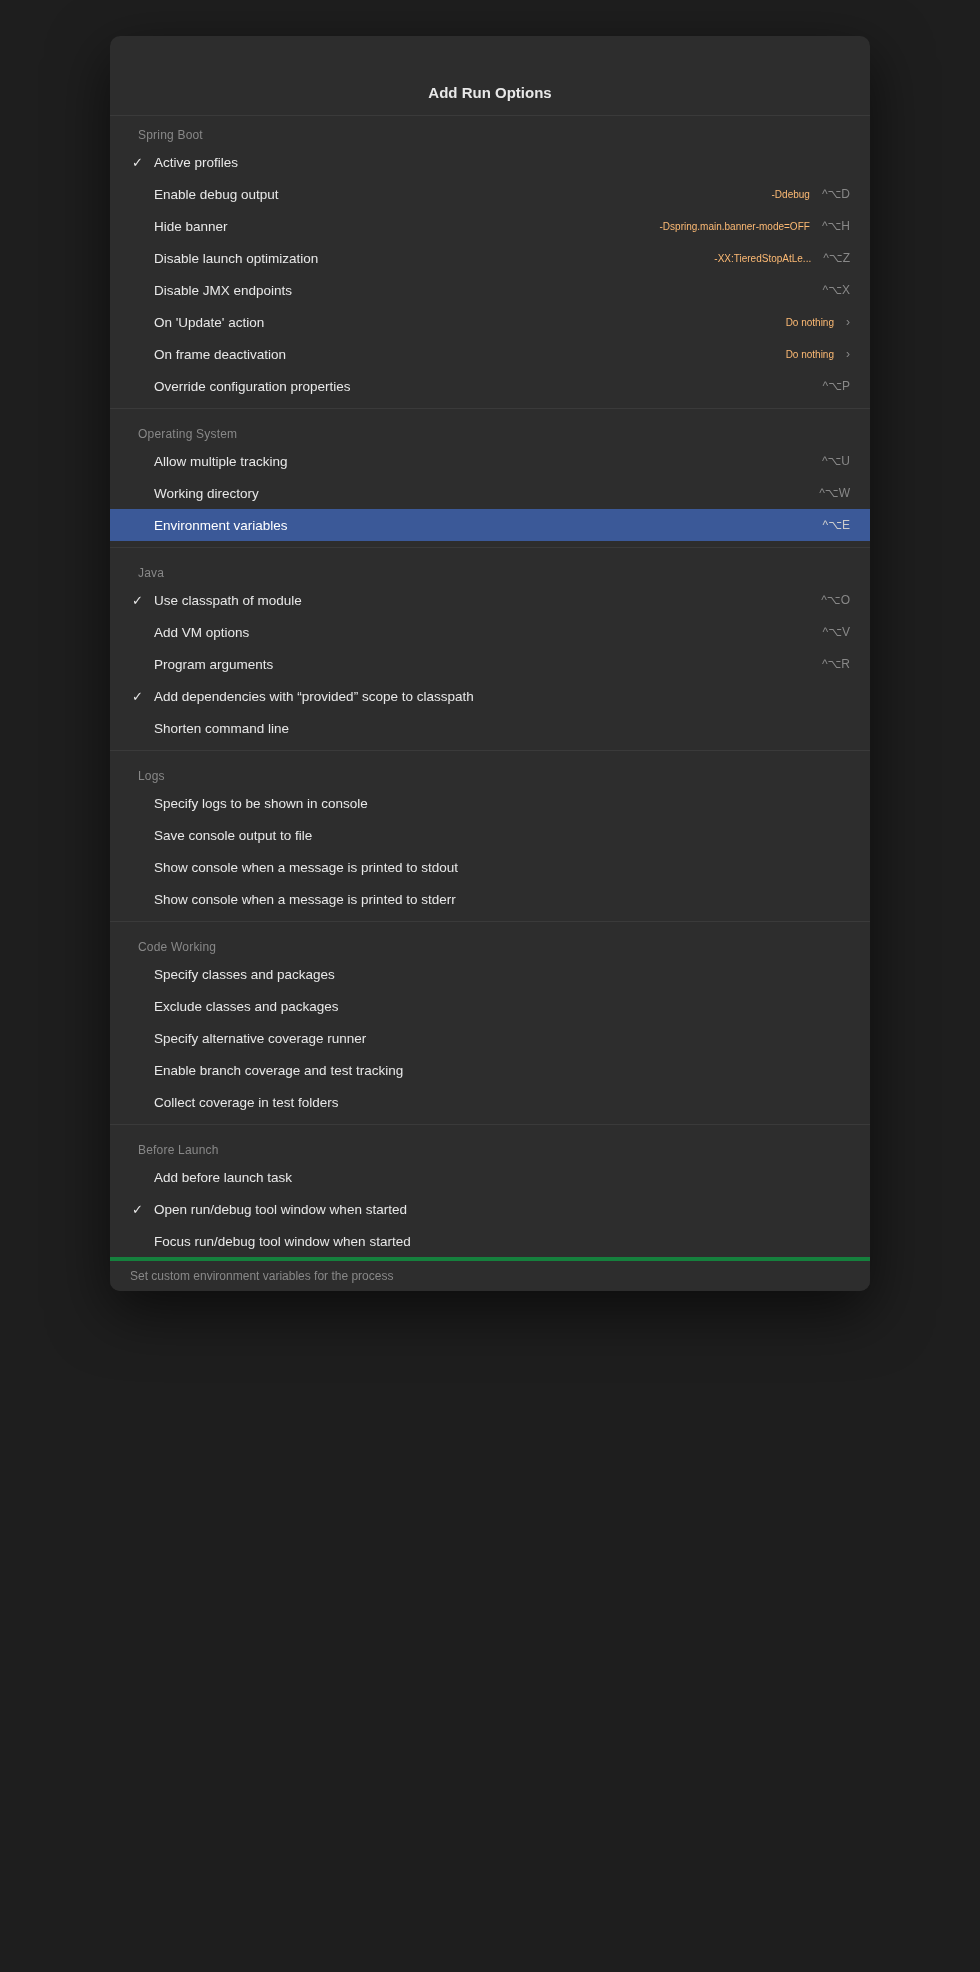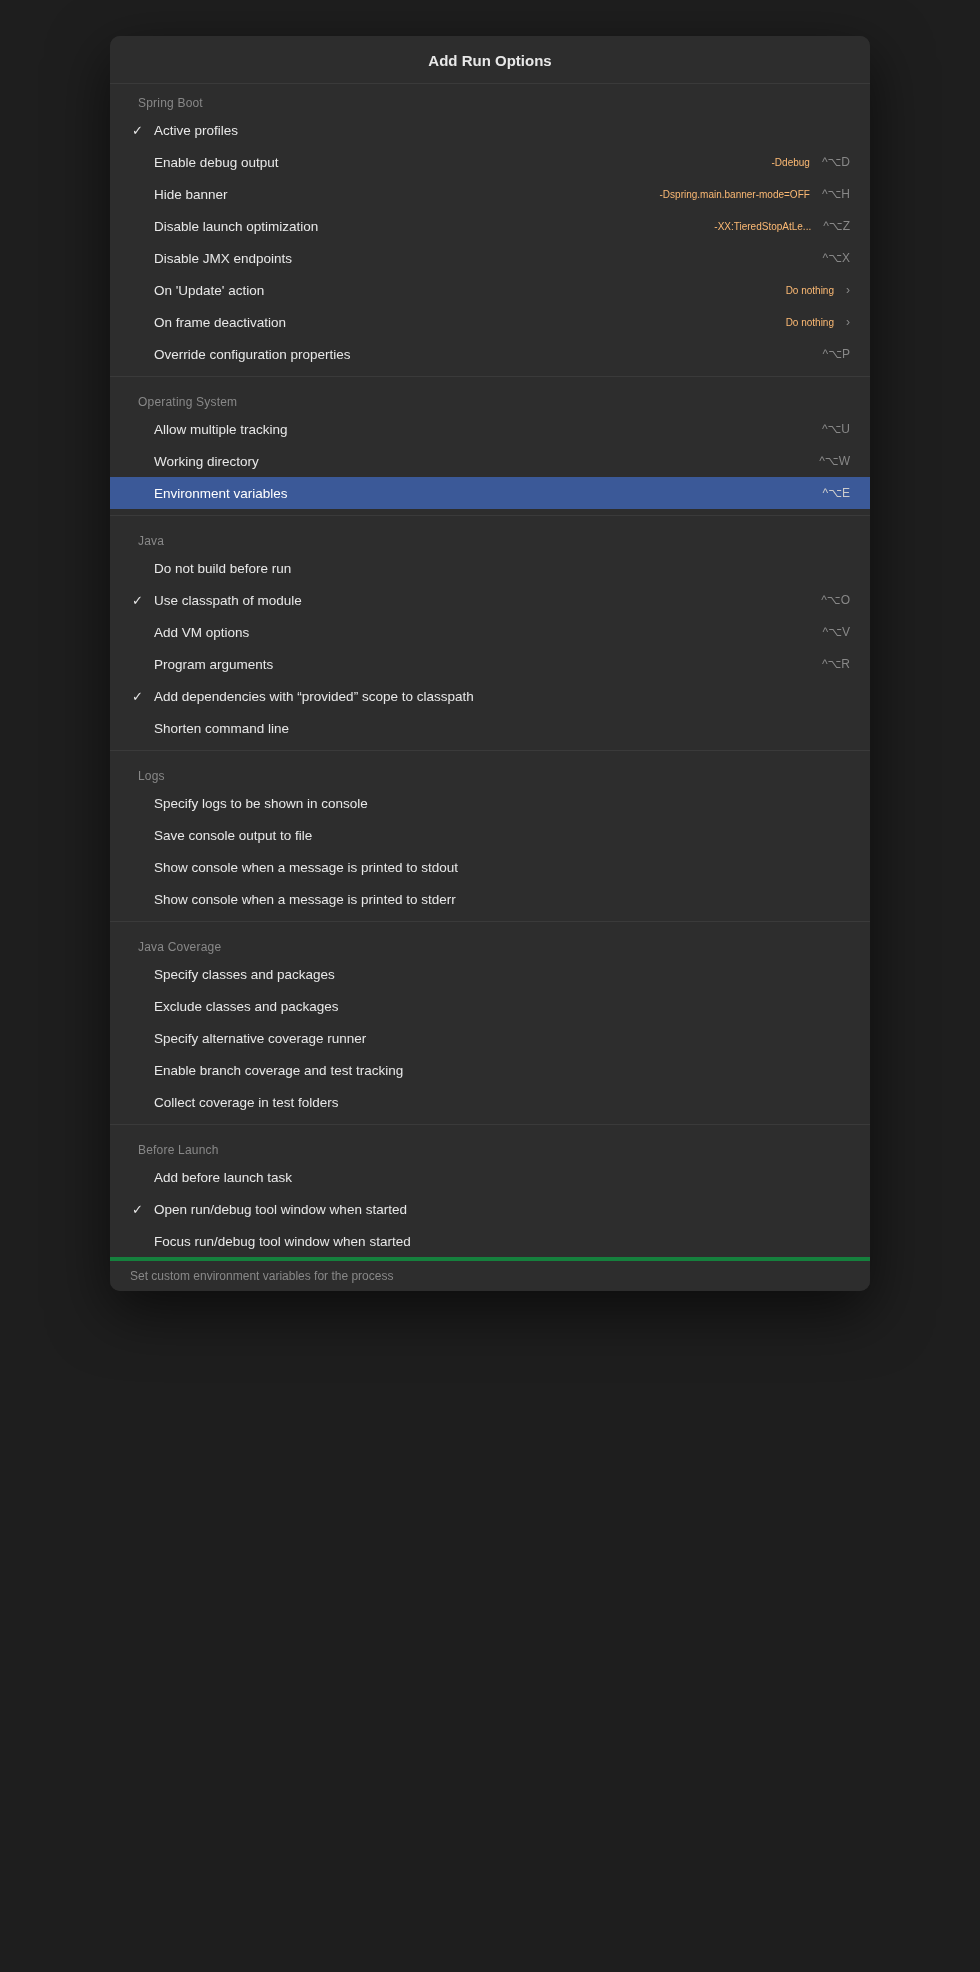--- a/index.html
+++ b/index.html
@@ -22,20 +22,21 @@
       flex-direction: column;
     }
     .dialog-title {
       text-align: center;
       color: #e8e8e8;
       font-size: 15px;
       font-weight: 600;
       padding: 16px 8px 14px;
       background: #2d2d2d;
       border-bottom: 1px solid #3a3a3a;
+      margin-top: 32px;
     }
     .scrollable {
       overflow-y: auto;
       flex: 1;
     }
     .section-header {
       color: #888;
       font-size: 12px;
       font-weight: 500;
       padding: 12px 28px 4px;
@@ -153,23 +154,20 @@
         <span class="label">Working directory</span>
         <span class="shortcut">^⌥W</span>
       </div>
       <div class="menu-item selected">
         <span class="label">Environment variables</span>
         <span class="shortcut">^⌥E</span>
       </div>
       <div class="separator"></div>
       <div class="section-header">Java</div>
       <div class="menu-item">
-        <span class="label">Do not build before run</span>
-      </div>
-      <div class="menu-item">
         <span class="checkmark">✓</span>
         <span class="label">Use classpath of module</span>
         <span class="shortcut">^⌥O</span>
       </div>
       <div class="menu-item">
         <span class="label">Add VM options</span>
         <span class="shortcut">^⌥V</span>
       </div>
       <div class="menu-item">
         <span class="label">Program arguments</span>
@@ -190,21 +188,21 @@
       <div class="menu-item">
         <span class="label">Save console output to file</span>
       </div>
       <div class="menu-item">
         <span class="label">Show console when a message is printed to stdout</span>
       </div>
       <div class="menu-item">
         <span class="label">Show console when a message is printed to stderr</span>
       </div>
       <div class="separator"></div>
-      <div class="section-header">Java Coverage</div>
+      <div class="section-header">Code Working</div>
       <div class="menu-item">
         <span class="label">Specify classes and packages</span>
       </div>
       <div class="menu-item">
         <span class="label">Exclude classes and packages</span>
       </div>
       <div class="menu-item">
         <span class="label">Specify alternative coverage runner</span>
       </div>
       <div class="menu-item">

